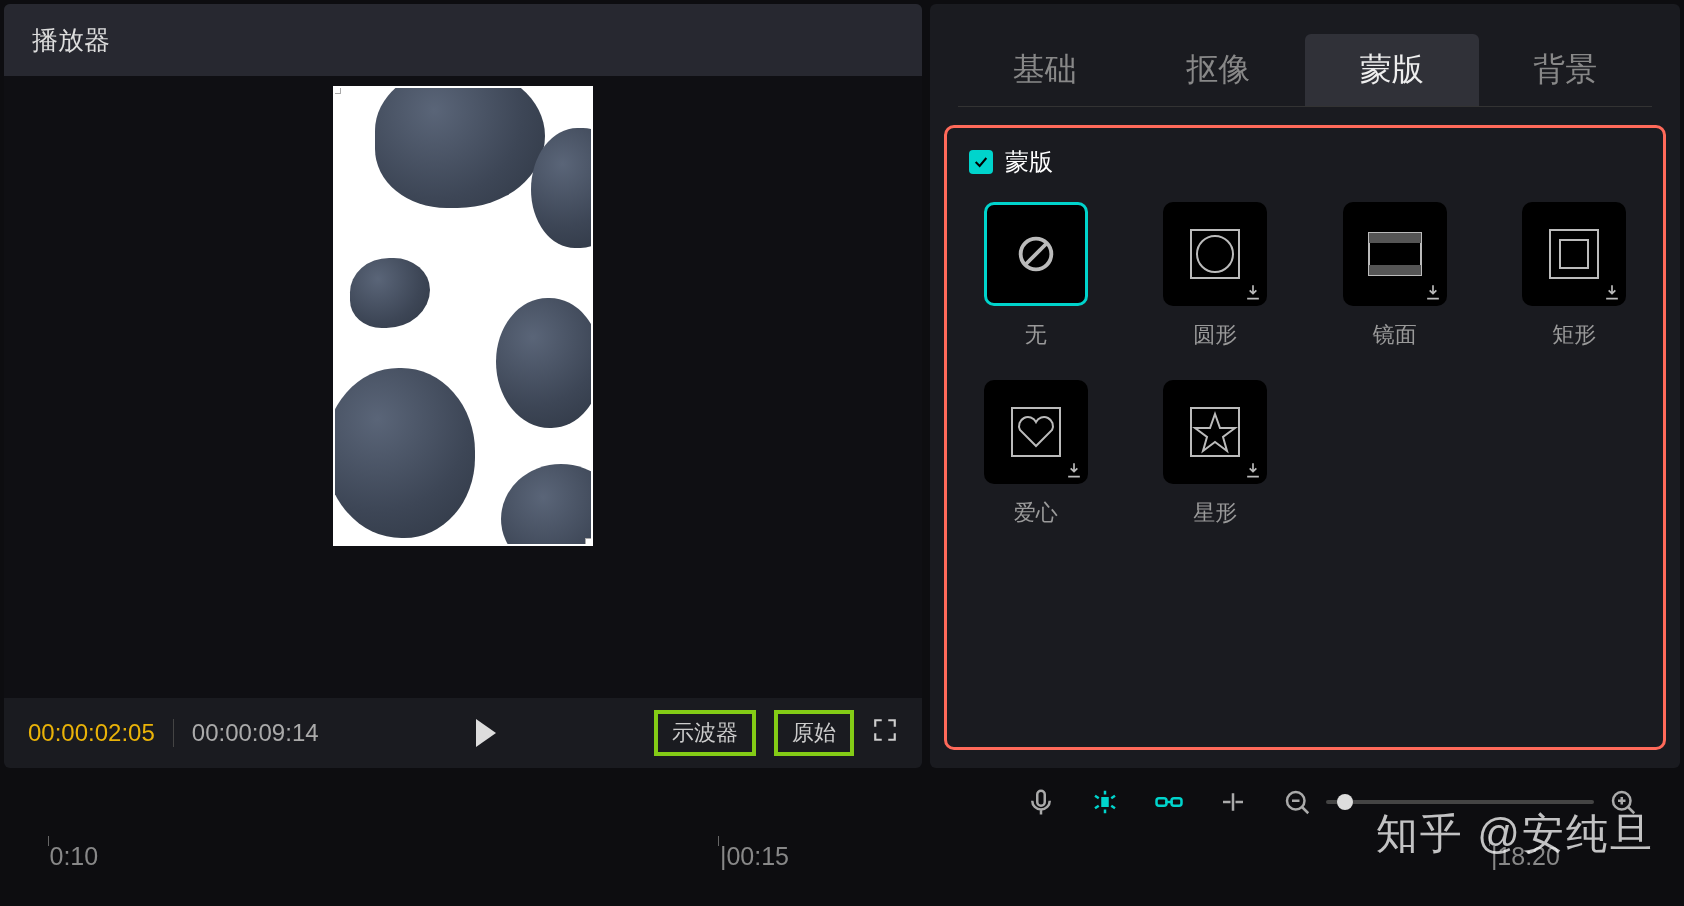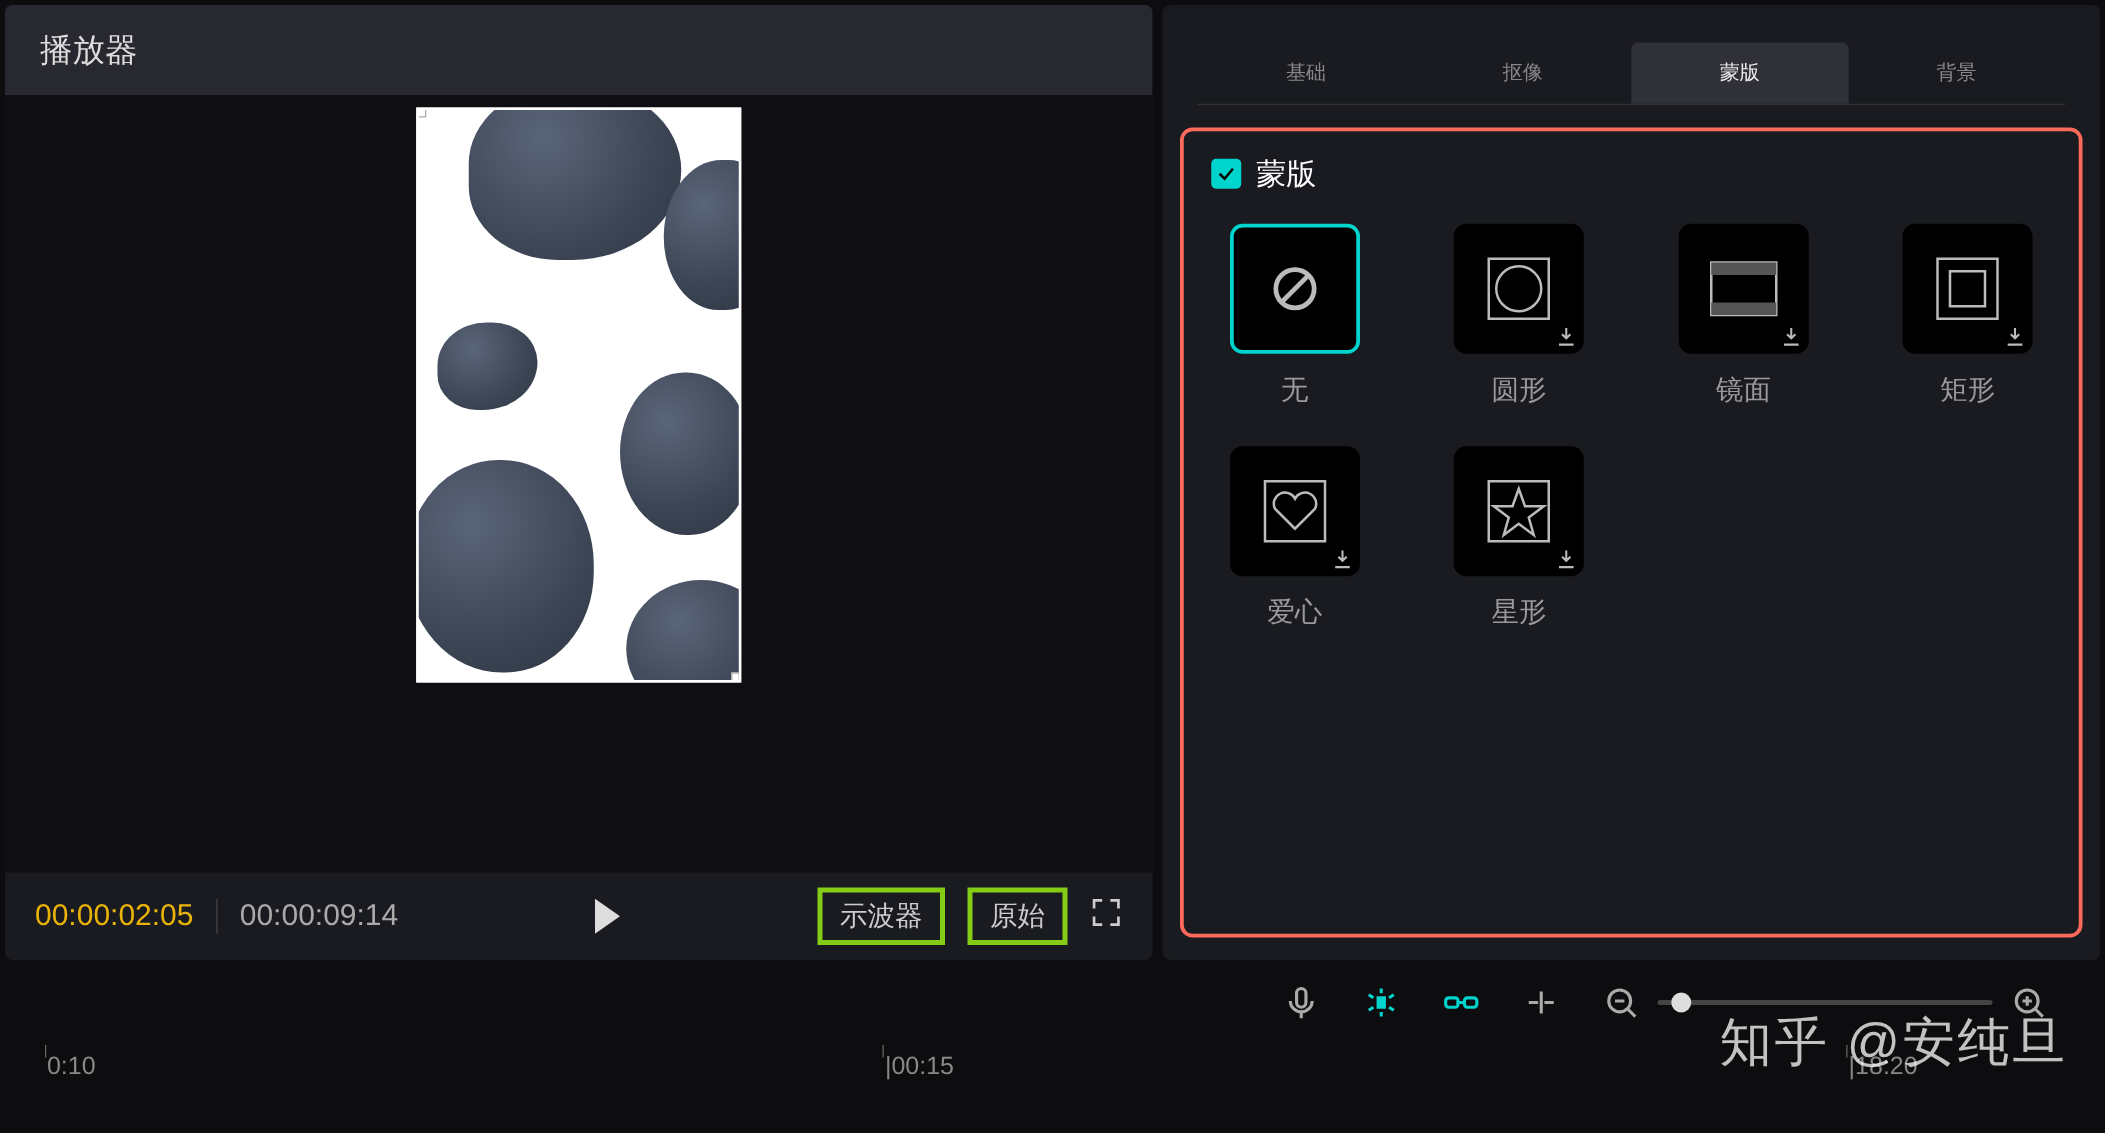--- a/index.html
+++ b/index.html
@@ -19,21 +19,21 @@
   .play-btn { margin: 0 auto; }
   .play-triangle { width: 0; height: 0; border-left: 20px solid #ddd; border-top: 14px solid transparent; border-bottom: 14px solid transparent; }
   .small-btn { border: 4px solid #84cc16; padding: 4px 14px; font-size: 22px; color: #ccc; }
   .expand-icon svg { width: 26px; height: 26px; stroke: #ccc; }
 
   .panel { width: 750px; background: #1a1b20; border-radius: 6px; margin: 4px; display: flex; flex-direction: column; }
   .panel-tabs { display: flex; gap: 50px; padding: 20px 28px 0; font-size: 26px; }
   .panel-tab { color: #ddd; padding-bottom: 12px; cursor: pointer; }
   .panel-tab.active { color: #00d4cc; border-bottom: 3px solid #00d4cc; }
   .subtabs-row { display: flex; margin: 30px 28px 0; border-bottom: 1px solid #333; }
-  .subtab { flex: 1; text-align: center; padding: 14px 0; font-size: 16px; color: #888; cursor: pointer; }
+  .subtab { flex: 1; text-align: center; padding: 14px 0; font-size: 32px; color: #888; cursor: pointer; }
   .subtab.active { color: #eee; background: #303138; border-radius: 6px 6px 0 0; }
 
   .highlight-box { border: 3px solid #ff6a5a; border-radius: 10px; margin: 18px 14px; padding: 18px 14px; flex: 1; }
   .check-row { display: flex; align-items: center; gap: 12px; font-size: 24px; color: #fff; margin-bottom: 24px; margin-left: 8px; }
   .checkbox { width: 24px; height: 24px; background: #00d4cc; border-radius: 4px; display:flex; align-items:center; justify-content:center; }
   .checkbox svg { width: 16px; height: 16px; stroke: #000; stroke-width: 3; fill: none; }
 
   .mask-grid { display: grid; grid-template-columns: repeat(4, 1fr); gap: 30px 46px; padding: 0 8px; }
   .mask-item { display: flex; flex-direction: column; align-items: center; gap: 14px; cursor: pointer; }
   .mask-thumb { width: 104px; height: 104px; background: #000; border-radius: 10px; display:flex; align-items:center; justify-content:center; position: relative; }
@@ -46,21 +46,21 @@
   .bottom-bar { height: 60px; margin: 0 4px; display: flex; align-items: center; justify-content: flex-end; gap: 30px; padding-right: 40px; }
   .tool-icon { width: 34px; height: 34px; display:flex; align-items:center; justify-content:center; }
   .tool-icon svg { width: 30px; height: 30px; stroke: #aaa; fill: none; stroke-width: 2; }
   .tool-icon.teal svg { stroke: #00d4cc; }
   .zoom-slider { flex: 0 0 360px; display:flex; align-items:center; gap:12px; }
   .slider-track { flex:1; height:4px; background:#444; border-radius:2px; position:relative; }
   .slider-knob { position:absolute; left:4%; top:-6px; width:16px; height:16px; background:#ddd; border-radius:50%; }
 
   .timeline { height: 70px; margin: 0 4px 4px; padding: 10px 0 0; position: relative; }
   .timeline-ticks { position: relative; height: 40px; }
-  .tick { position:absolute; top:0; color:#888; font-size:20px; }
+  .tick { position:absolute; top:0; color:#888; font-size:25px;margin-left:12px; }
   .tick::before { content:""; position:absolute; left:-2px; top:-6px; width:1px; height:10px; background:#666; }
 
   .watermark { position: absolute; right: 30px; bottom: 44px; font-size: 42px; color: rgba(255,255,255,0.75); letter-spacing:2px; }
 </style>
 </head>
 <body>
 
 <div class="app">
   <div class="top">
 

